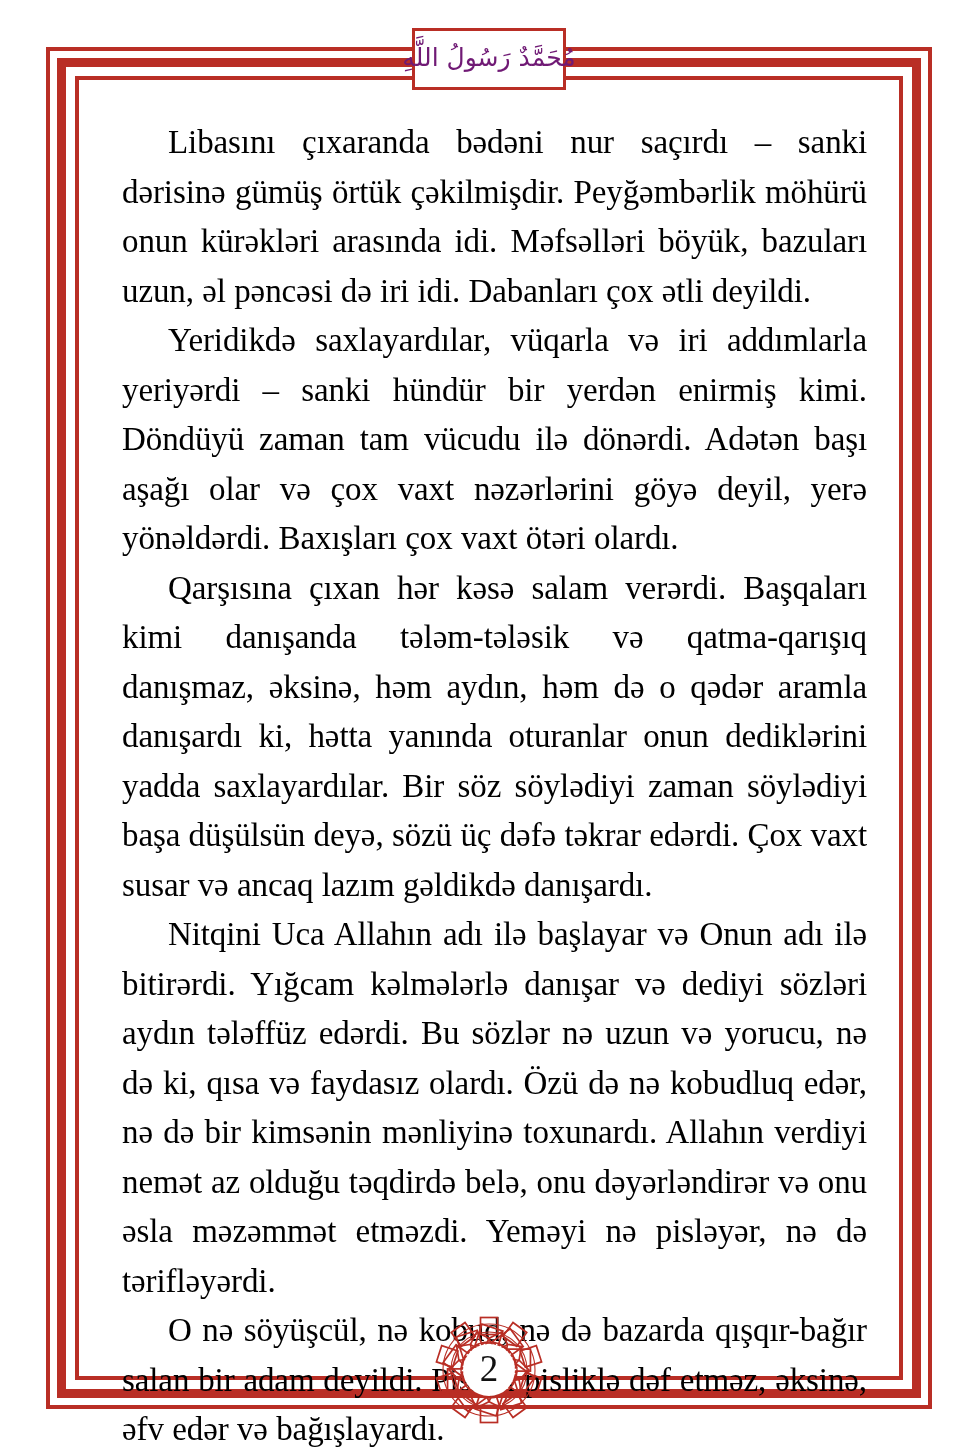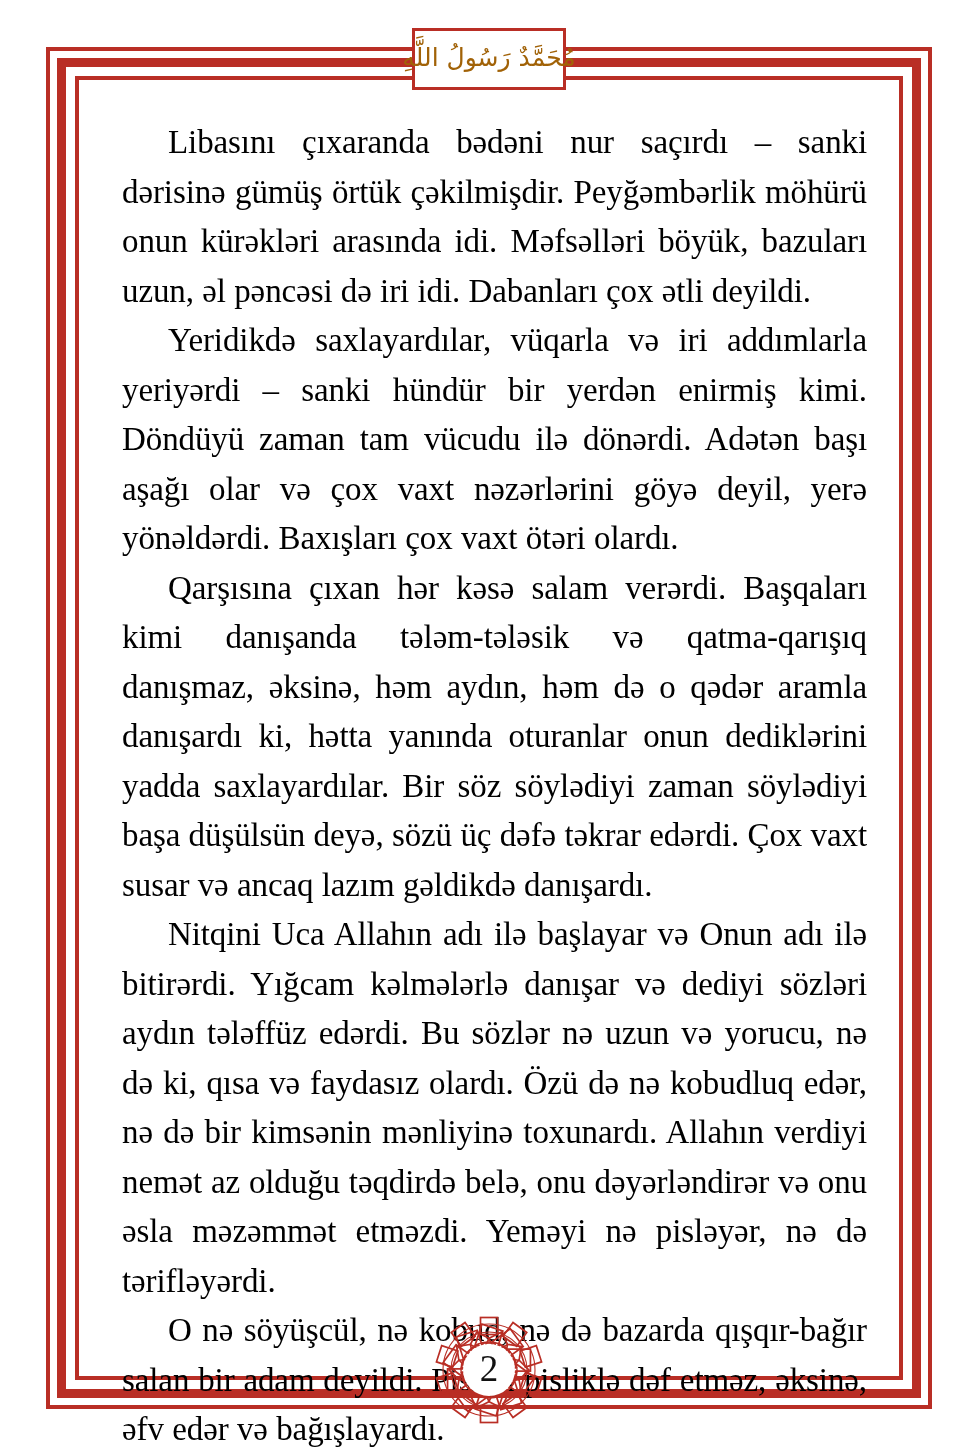--- a/index.html
+++ b/index.html
@@ -60,21 +60,21 @@
     box-sizing: border-box;
     z-index: 6;
     display: flex;
     align-items: center;
     justify-content: center;
   }
   .calligraphy {
     font-family: "DejaVu Sans", sans-serif;
     font-size: 25px;
     line-height: 1;
-    color: #a16207;
+    color: #701a75;
     direction: rtl;
     white-space: nowrap;
     padding-bottom: 3px;
   }
 
   
   .content {
     position: absolute;
     left: 122px;
     top: 118px;

